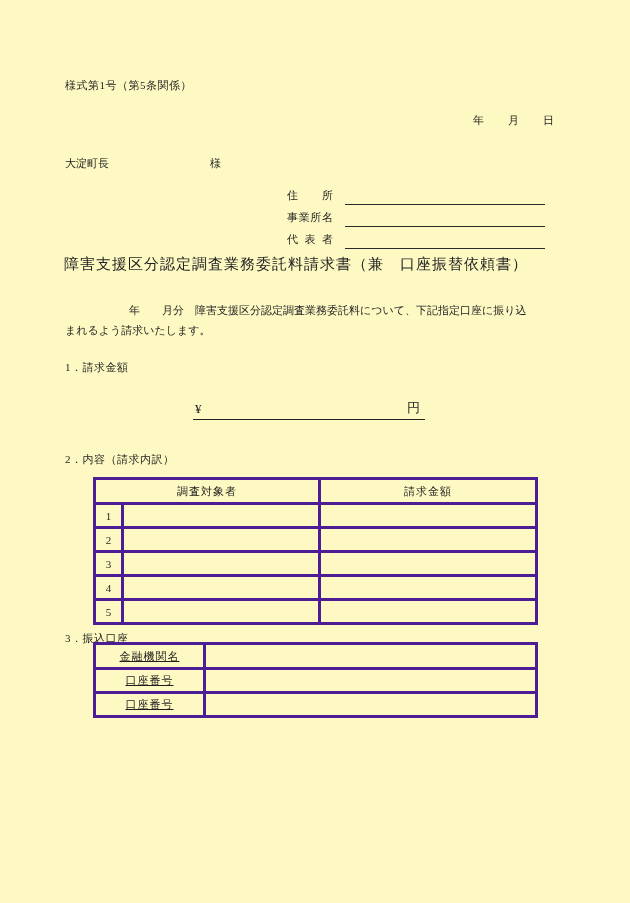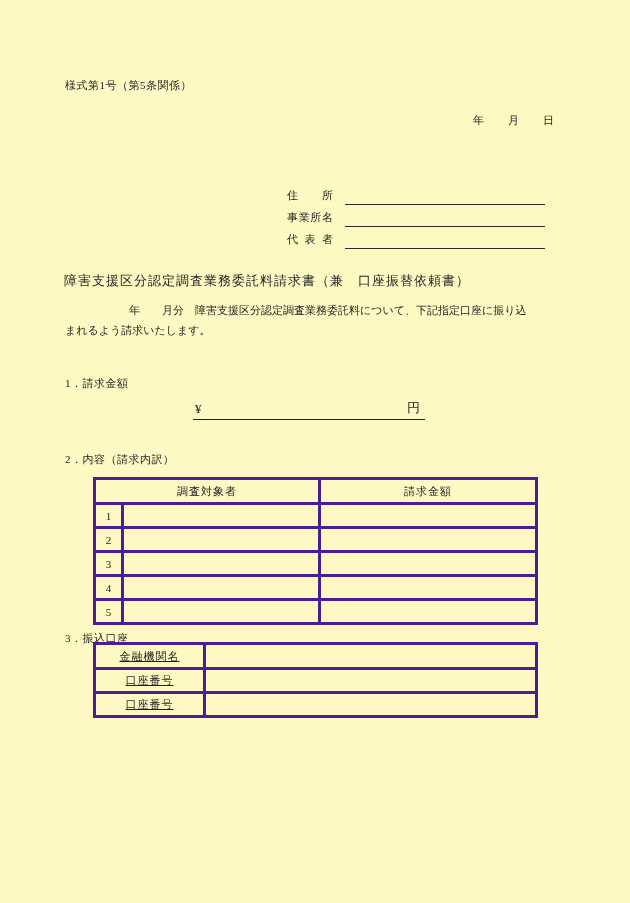--- a/index.html
+++ b/index.html
@@ -37,31 +37,31 @@
   .sender-line {
     display: inline-block;
     width: 200px;
     margin-left: 12px;
     height: 17px;
     border-bottom: 1px solid #2b2b2b;
     vertical-align: bottom;
   }
 
   .doc-title {
-    left: 64px; top: 272px;
-    font-size: 13px;
+    left: 64px; top: 255px;
+    font-size: 15px;
     letter-spacing: 1px;
     white-space: nowrap;
   }
 
   .body-text { left: 65px; top: 300px; width: 488px; line-height: 20px; }
   .body-text .indent { padding-left: 64px; }
 
   .sec-heading { letter-spacing: 0.5px; }
-  .sec1 { left: 65px; top: 376px; font-family: Liberation Serif, serif; }
+  .sec1 { left: 65px; top: 360px; font-family: Liberation Serif, serif; }
   .sec2 { left: 65px; top: 452px; }
   .sec3 { left: 65px; top: 631px; }
 
   .amount-line {
     left: 193px; top: 399px;
     width: 232px;
     display: flex;
     justify-content: space-between;
     align-items: flex-end;
     border-bottom: 1px solid #222222;
@@ -90,20 +90,23 @@
 <body>
 
 <div class="page">
 
   <div class="abs form-number">様式第1号（第5条関係）</div>
 
   <div class="abs date-line">
     <span>年</span><span class="gap">月</span><span class="gap">日</span>
   </div>
 
+  <div class="abs addressee">
+    <span>大淀町長</span><span class="honorific">様</span>
+  </div>
 
   <div class="abs sender">
     <div class="sender-row">
       <span class="sender-label">住 所</span><span class="sender-line"></span>
     </div>
     <div class="sender-row">
       <span class="sender-label">事業所名</span><span class="sender-line"></span>
     </div>
     <div class="sender-row">
       <span class="sender-label">代 表 者</span><span class="sender-line"></span>

